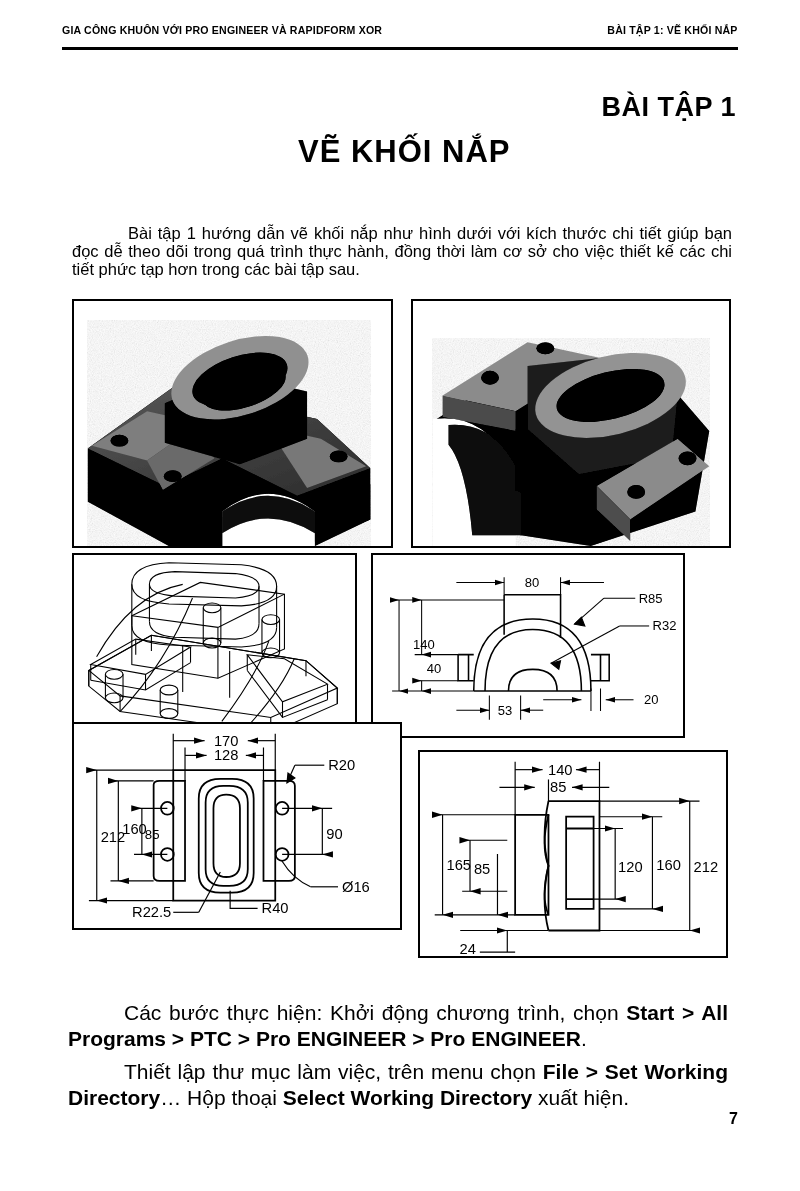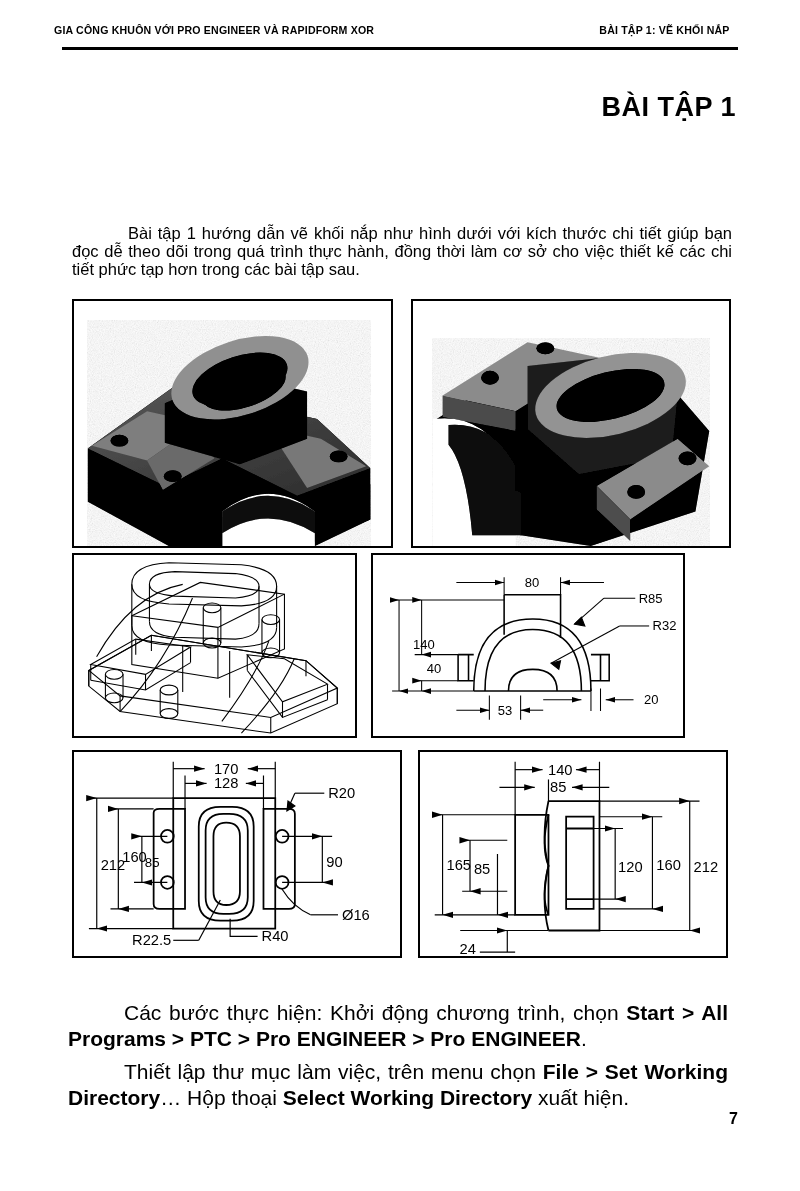--- a/index.html
+++ b/index.html
@@ -4,21 +4,21 @@
 <style>
   html,body{margin:0;padding:0;background:#fff;}
   body{
     width:800px;height:1191px;position:relative;overflow:hidden;
     font-family:"Liberation Sans","DejaVu Sans",sans-serif;
     color:#000;
   }
   .page{position:absolute;inset:0;}
 
   
-  .hdr{position:absolute;left:54px;top:24px;width:676px;height:22px;text-align:right;}
+  .hdr{position:absolute;left:62px;top:24px;width:676px;height:22px;text-align:right;}
   .hdr-l,.hdr-r{
     position:absolute;top:0;
     font-size:11.5px;font-weight:bold;letter-spacing:.2px;
     transform:scaleX(.92);transform-origin:left top;
     white-space:nowrap;
   }
   .hdr-l{left:0;}
   .hdr-r{right:0;transform-origin:right top;}
   .hdr-rule{position:absolute;left:62px;top:47px;width:676px;height:3px;background:#000;}
 
@@ -37,21 +37,21 @@
     position:absolute;left:72px;top:207px;width:660px;
     font-size:16.5px;line-height:18px;text-align:justify;text-indent:56px;
   }
 
   
   .panel{position:absolute;border:2px solid #000;background:#fff;box-sizing:border-box;}
   .p-photo1{left:72px;top:299px;width:321px;height:249px;}
   .p-photo2{left:411px;top:299px;width:320px;height:249px;}
   .p-wire  {left:72px;top:553px;width:285px;height:185px;}
   .p-front {left:371px;top:553px;width:314px;height:185px;}
-  .p-top   {left:72px;top:750px;width:330px;height:208px;}
+  .p-top   {left:72px;top:722px;width:330px;height:208px;}
   .p-side  {left:418px;top:750px;width:310px;height:208px;}
   .panel svg{display:block;width:100%;height:100%;}
 
   
   .para{
     position:absolute;left:68px;width:660px;
     font-size:21px;line-height:26px;text-align:justify;
   }
   .para b{font-weight:bold;}
   .p-steps{top:979px;text-indent:56px;}
@@ -71,20 +71,21 @@
 
 <div class="page">
 
   <div class="hdr">
     <div class="hdr-l">GIA CÔNG KHUÔN VỚI PRO ENGINEER VÀ RAPIDFORM XOR</div>
     <div class="hdr-r">BÀI TẬP 1: VẼ KHỐI NẮP</div>
   </div>
   <div class="hdr-rule"></div>
 
   <div class="title-1">BÀI TẬP 1</div>
+  <div class="title-2">VẼ KHỐI NẮP</div>
 
   <p class="intro">Bài tập 1 hướng dẫn vẽ khối nắp như hình dưới với kích thước chi tiết giúp bạn đọc dễ theo dõi trong quá trình thực hành, đồng thời làm cơ sở cho việc thiết kế các chi tiết phức tạp hơn trong các bài tập sau.</p>
 
   <div class="panel p-photo1">
     <svg viewBox="0 0 321 249" preserveAspectRatio="none">
       <defs>
         <filter id="grain1" x="0" y="0" width="100%" height="100%">
           <feTurbulence type="fractalNoise" baseFrequency="0.9" numOctaves="3" result="n"></feTurbulence>
           <feColorMatrix in="n" type="saturate" values="0"></feColorMatrix>
           <feComponentTransfer result="g">

